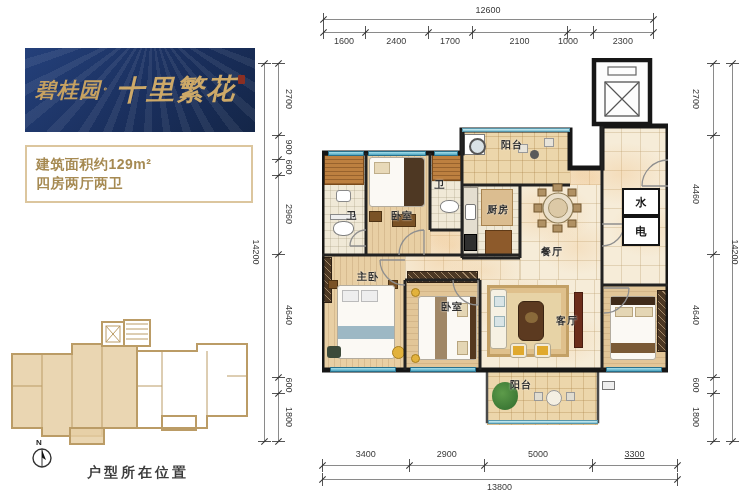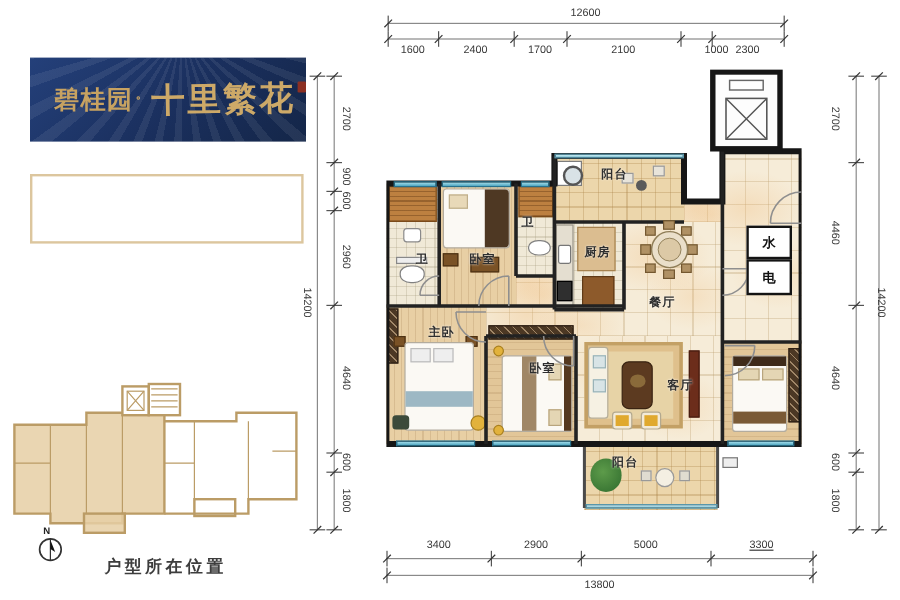--- a/index.html
+++ b/index.html
@@ -1,21 +1,21 @@
 <!DOCTYPE html>
 <html><head>
 <meta charset="utf-8">
 <style>
   html,body{margin:0;padding:0}
   body{width:750px;height:500px;position:relative;background:#fff;overflow:hidden;
        font-family:"Liberation Sans",sans-serif}
   .abs{position:absolute}
   
-  #logo{left:25px;top:48px;width:230px;height:70px;display:flex;align-items:center;justify-content:flex-end;
-        background:linear-gradient(135deg,#24407a 0%,#1a2f5d 55%,#142648 100%);}
+  #logo{left:25px;top:48px;width:230px;height:84px;display:flex;align-items:center;justify-content:center;
+        background:linear-gradient(135deg,#24407a 0%,#1a2f5d 55%,#142648 100%);font-style:italic;}
   #logo .rays{position:absolute;inset:0;background:repeating-conic-gradient(from 160deg at 55% -30%,
         rgba(255,255,255,.07) 0deg 4deg,rgba(255,255,255,0) 4deg 10deg);}
   #logo .brand{position:relative;color:#c7a261;font-family:"Liberation Serif",serif;font-weight:bold;font-size:21px;letter-spacing:1px}
   #logo .dot{position:relative;color:#c7a261;font-size:11px;margin:0 2px 10px 2px;font-weight:bold}
   #logo .name{position:relative;color:#cda968;font-family:"Liberation Serif",serif;font-weight:bold;font-size:28px;letter-spacing:2px;transform:rotate(-1deg)}
   #logo .seal{position:relative;width:7px;height:9px;background:#8b2f23;margin:-22px 0 0 2px;border-radius:1px}
   
   #unit-box{left:25px;top:145px;width:224px;height:54px;border:2px solid #dcc69e;display:flex;align-items:stretch;background:#fff}
   #unit-code{width:86px;display:flex;align-items:center;justify-content:center;font-size:27px;color:#b59055;border-right:2px solid #dcc69e}
   #unit-desc{flex:1;display:flex;flex-direction:column;justify-content:center;padding-left:9px;color:#a68a52;font-weight:bold;font-size:14px;line-height:19px;letter-spacing:.5px}
@@ -61,20 +61,24 @@
 
 <div id="logo" class="abs">
   <div class="rays"></div>
   <span class="brand">碧桂园</span>
   <span class="dot">。</span>
   <span class="name">十里繁花</span>
   <span class="seal"></span>
 </div>
 
 <div id="unit-box" class="abs">
+  <div id="unit-desc">
+    <span>建筑面积约129m²</span>
+    <span>四房两厅两卫</span>
+  </div>
 </div>
 
 <svg class="abs" style="left:2px;top:316px" width="256" height="142" viewBox="0 0 256 142">
   <g stroke="#bb9c66" stroke-width="2" fill="none">
     <path d="M10,38 H70 V28 H135 V112 H100 V120 H40 V112 H10 Z" fill="#e6cfa4" fill-opacity="0.85"></path>
     <path d="M135,35 H195 V28 H245 V100 H205 V112 H135"></path>
     <rect x="68" y="112" width="34" height="16" fill="#e6cfa4" fill-opacity="0.85"></rect>
     <rect x="160" y="100" width="34" height="14"></rect>
     <rect x="100" y="6" width="22" height="24" fill="#fff"></rect>
     <rect x="122" y="4" width="26" height="26" fill="#fff"></rect>
@@ -106,21 +110,21 @@
     <div class="dim-slash" style="left: 100.762px; top: 24px; transform: rotate(-45deg);"></div>
     <span class="dim-label" style="left: 73.3333px; top: 33px;">2400</span>
     <div class="dim-tick" style="top: 18px; left: 149.286px; height: 13px; width: 1px;"></div>
     <div class="dim-slash" style="left: 145.286px; top: 24px; transform: rotate(-45deg);"></div>
     <span class="dim-label" style="left: 127.024px; top: 33px;">1700</span>
     <div class="dim-tick" style="top: 18px; left: 243.571px; height: 13px; width: 1px;"></div>
     <div class="dim-slash" style="left: 239.571px; top: 24px; transform: rotate(-45deg);"></div>
     <span class="dim-label" style="left: 196.429px; top: 33px;">2100</span>
     <div class="dim-tick" style="top: 18px; left: 269.762px; height: 13px; width: 1px;"></div>
     <div class="dim-slash" style="left: 265.762px; top: 24px; transform: rotate(-45deg);"></div>
-    <span class="dim-label" style="left: 274px; top: 33px;">1000</span>
+    <span class="dim-label" style="left: 245px; top: 33px;">1000</span>
     <div class="dim-tick" style="top: 18px; left: 330px; height: 13px; width: 1px;"></div>
     <div class="dim-slash" style="left: 326px; top: 24px; transform: rotate(-45deg);"></div>
     <span class="dim-label" style="left: 299.881px; top: 33px;">2300</span>
     <div class="dim-tick" style="top: 5px; left: 0px; height: 13px; width: 1px;"></div>
     <div class="dim-slash" style="left: -4px; top: 11px; transform: rotate(-45deg);"></div>
     <div class="dim-tick" style="top: 5px; left: 330px; height: 13px; width: 1px;"></div>
     <div class="dim-slash" style="left: 326px; top: 11px; transform: rotate(-45deg);"></div>
     <span class="dim-label" style="left: 165px; top: 2px;">12600</span>
   </div>
 <div id="dims-bottom" class="dims" style="left:322px;top:448px;width:355px;height:50px">

